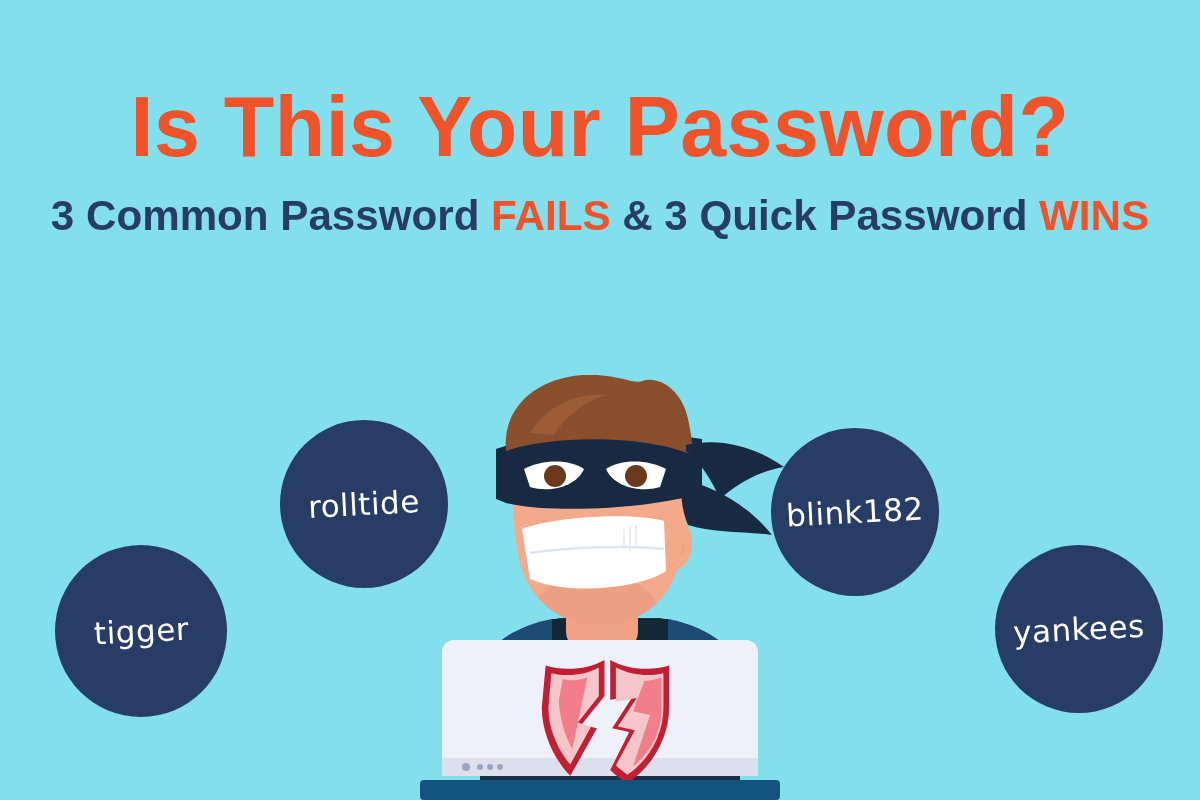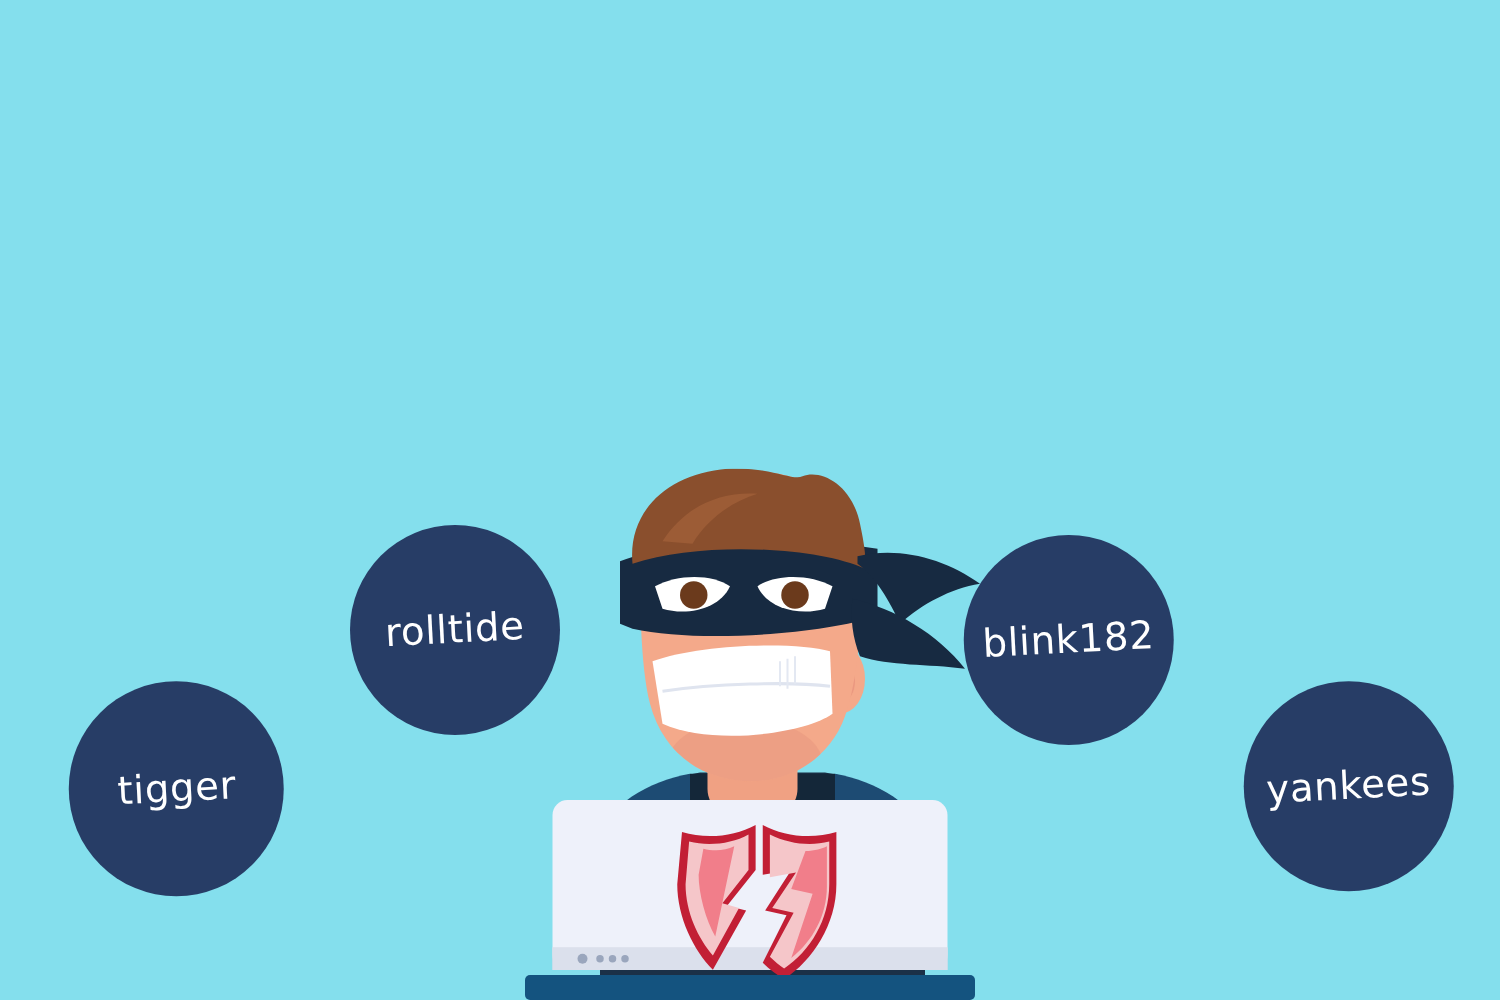--- a/index.html
+++ b/index.html
@@ -91,20 +91,25 @@
     top: 640px;
     width: 360px;
     height: 160px;
   }
 </style>
 </head>
 <body>
 
 <div id="poster">
 
+  <div class="headline-block">
+    <h1 class="title">Is This Your Password?</h1>
+
+    <p class="subtitle"><span>3 Common Password </span><span class="hl">FAILS</span><span> &amp; 3 Quick Password </span><span class="hl">WINS</span></p>
+  </div>
 
   <div class="bubble" id="bubble-tigger">
     <span>tigger</span>
   </div>
   <div class="bubble" id="bubble-rolltide">
     <span>rolltide</span>
   </div>
   <div class="bubble" id="bubble-blink182">
     <span>blink182</span>
   </div>

